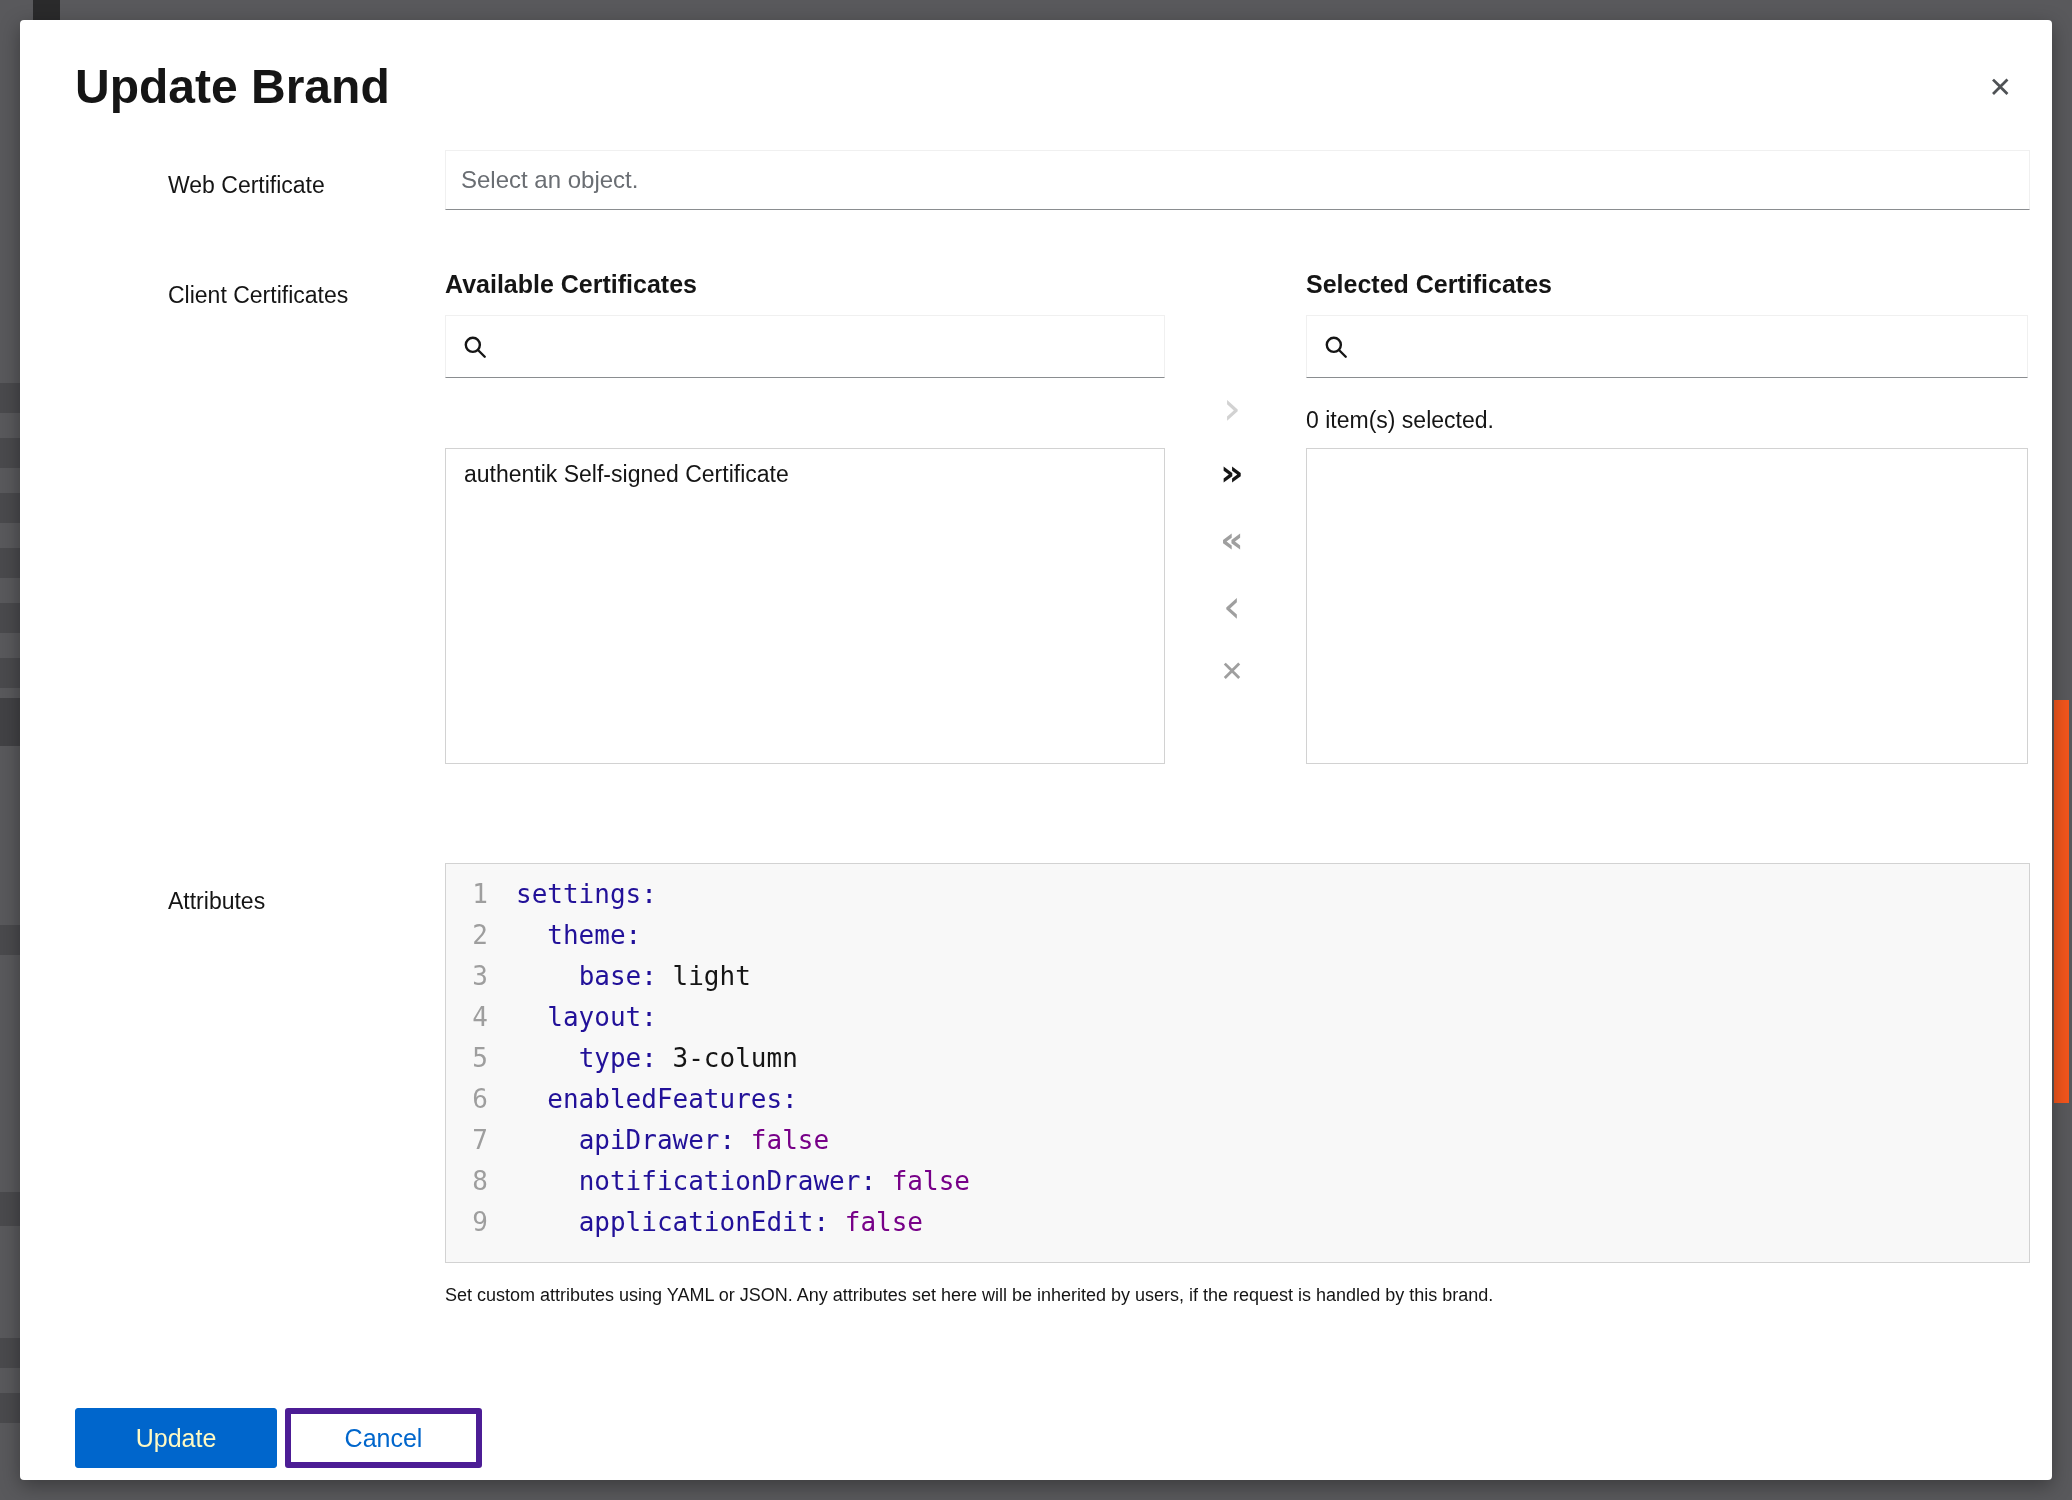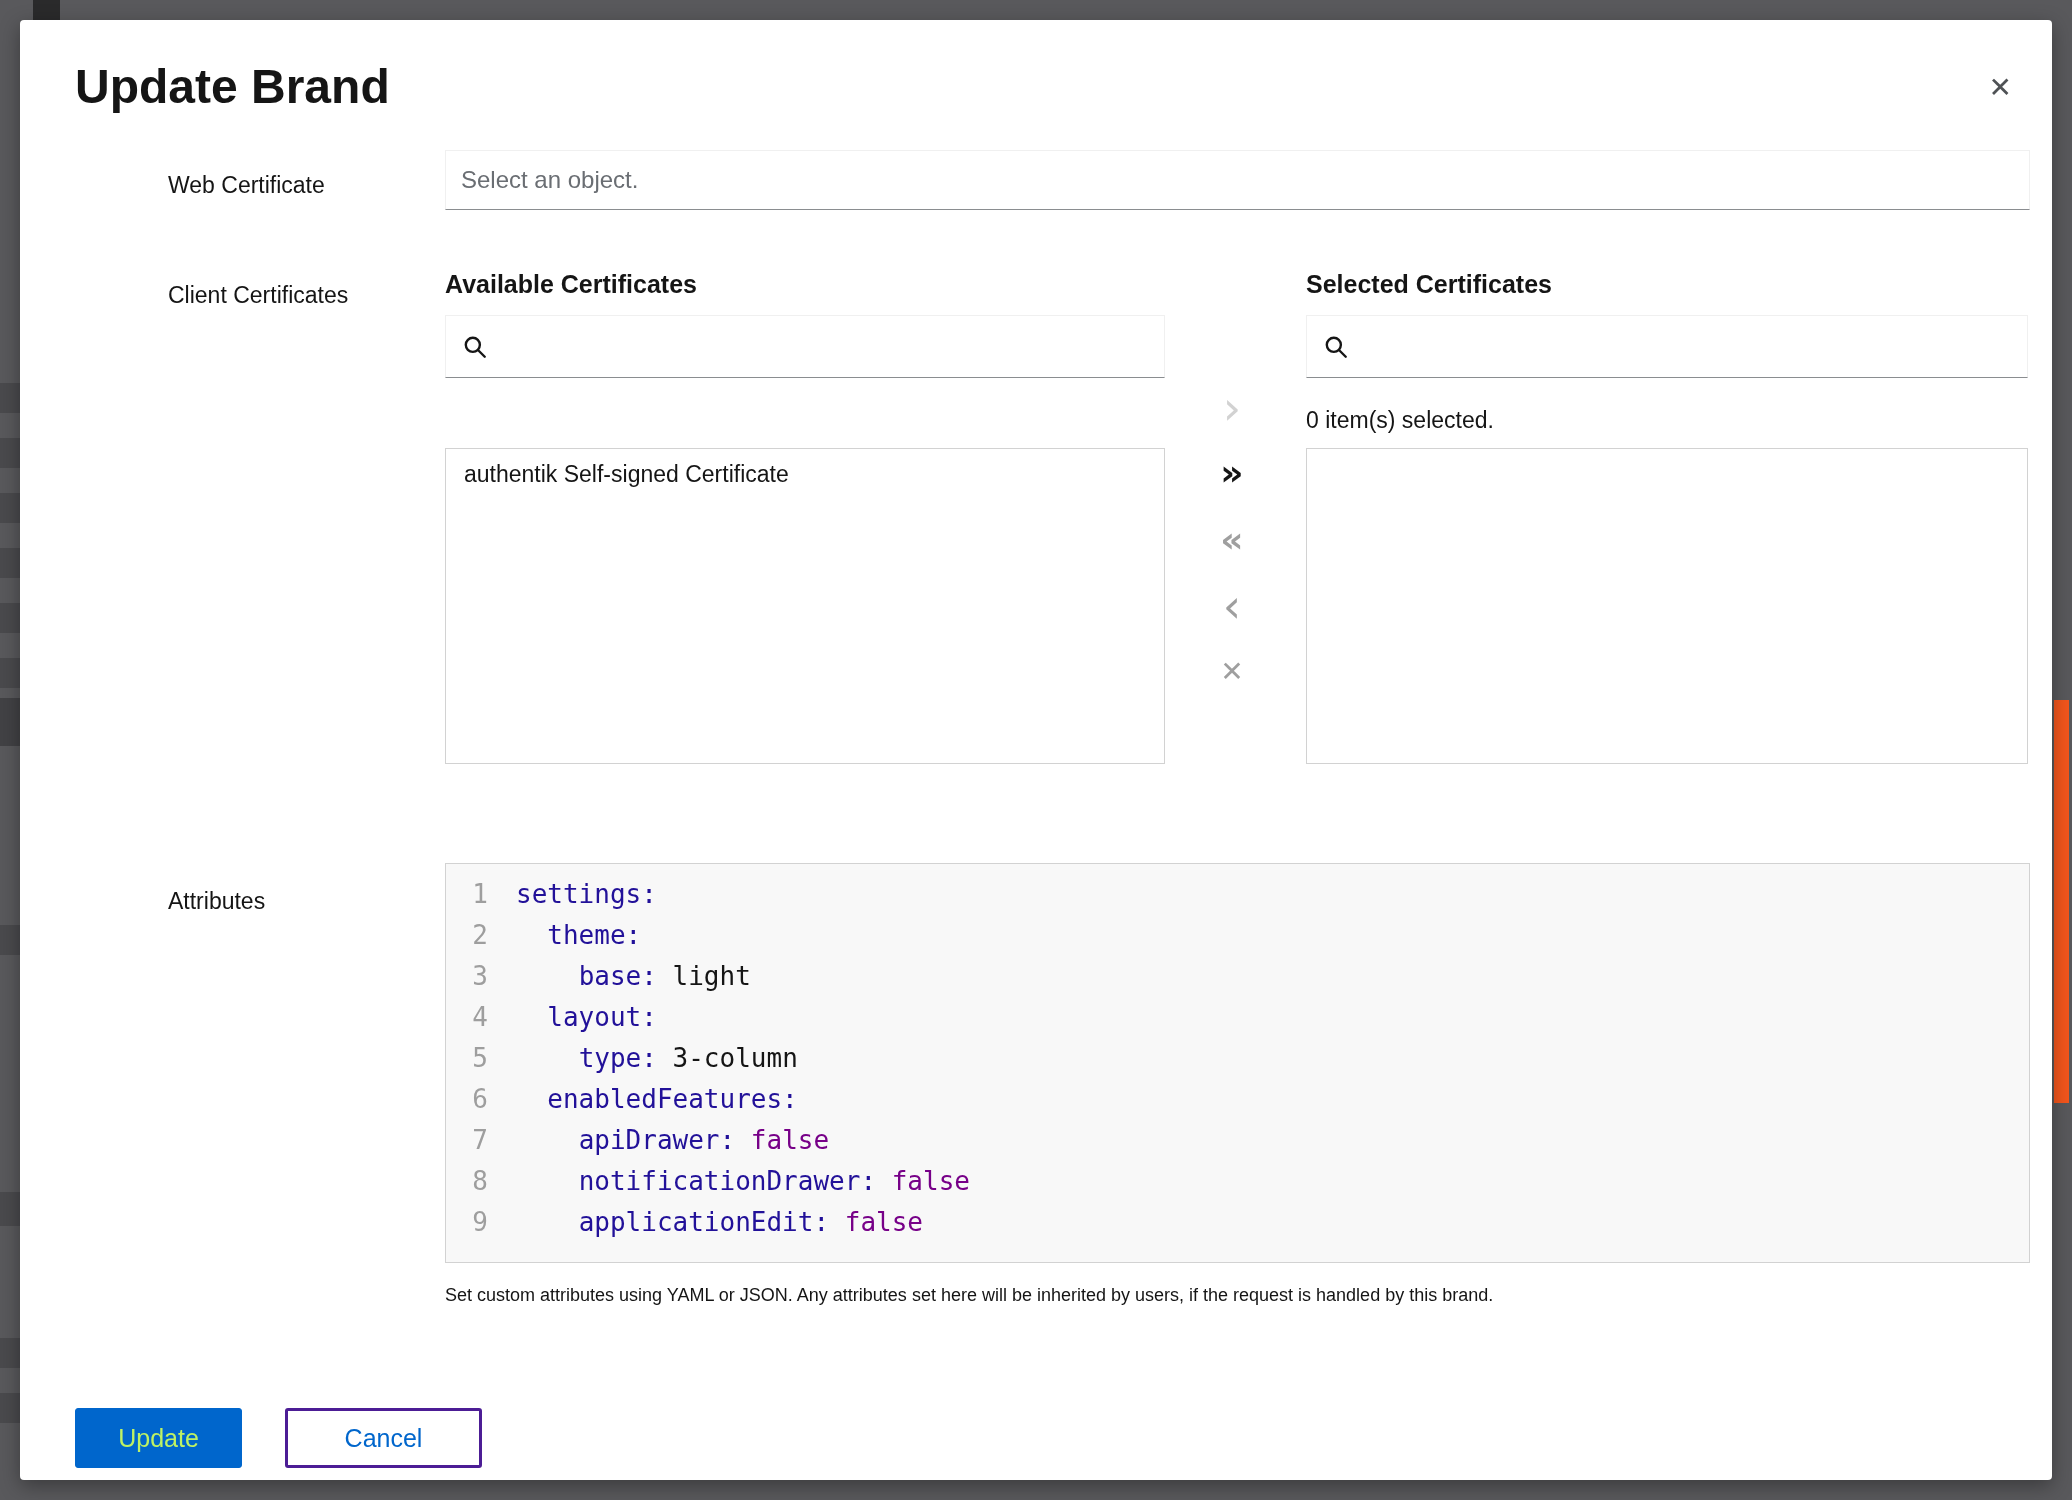--- a/index.html
+++ b/index.html
@@ -109,24 +109,24 @@
     position:absolute; left:425px; top:1265px; width:1580px;
     font-size:18px; color:#151515;
   }
 
   
   .btn {
     position:absolute; top:1388px; height:60px; border-radius:3px;
     font-size:25px; cursor:pointer; font-family:"Liberation Sans", sans-serif;
   }
   .btn-primary {
-    left:55px; width:167px; background:#0066cc; color:#bef264; border:1px solid #0066cc;
+    left:55px; width:202px; background:#0066cc; color:#fef9c3; border:1px solid #0066cc;
   }
   .btn-secondary {
-    left:265px; width:197px; background:#fff; color:#0066cc; border:3px solid #4c1d95;
+    left:265px; width:197px; background:#fff; color:#0066cc; border:6px solid #4c1d95;
   }
 </style>
 </head>
 <body>
 
 <div>
   <div class="corner-block"></div>
   <div class="edge-artifact" style="top:383px;height:30px;"></div>
   <div class="edge-artifact" style="top:438px;height:30px;"></div>
   <div class="edge-artifact" style="top:493px;height:30px;"></div>

